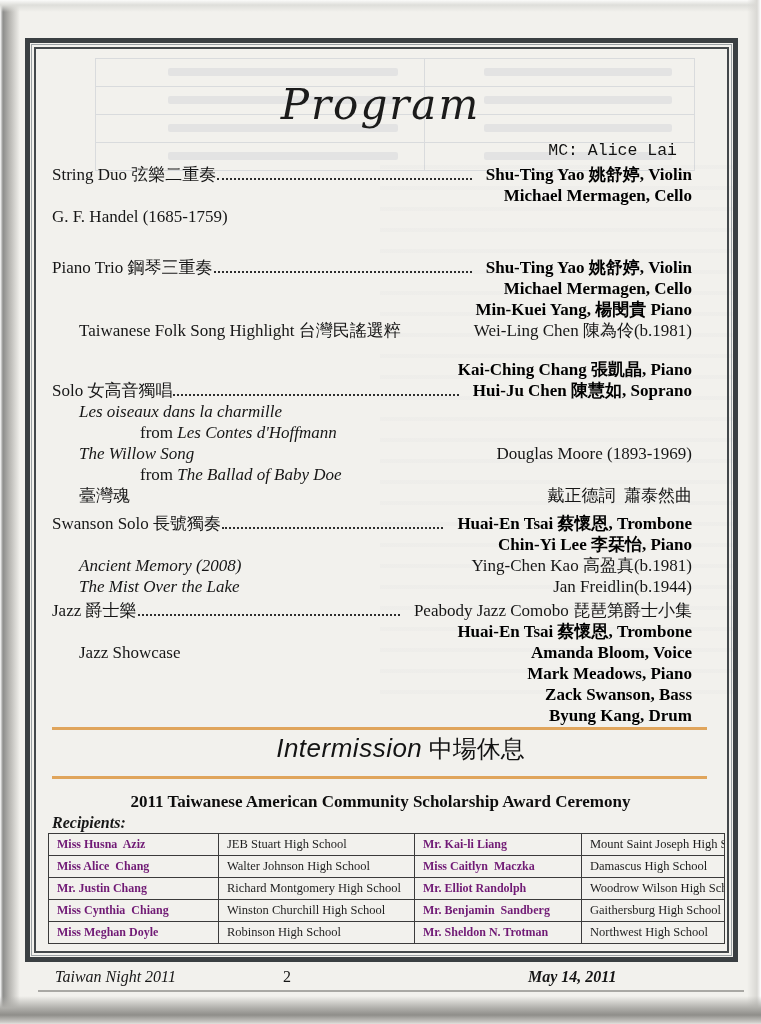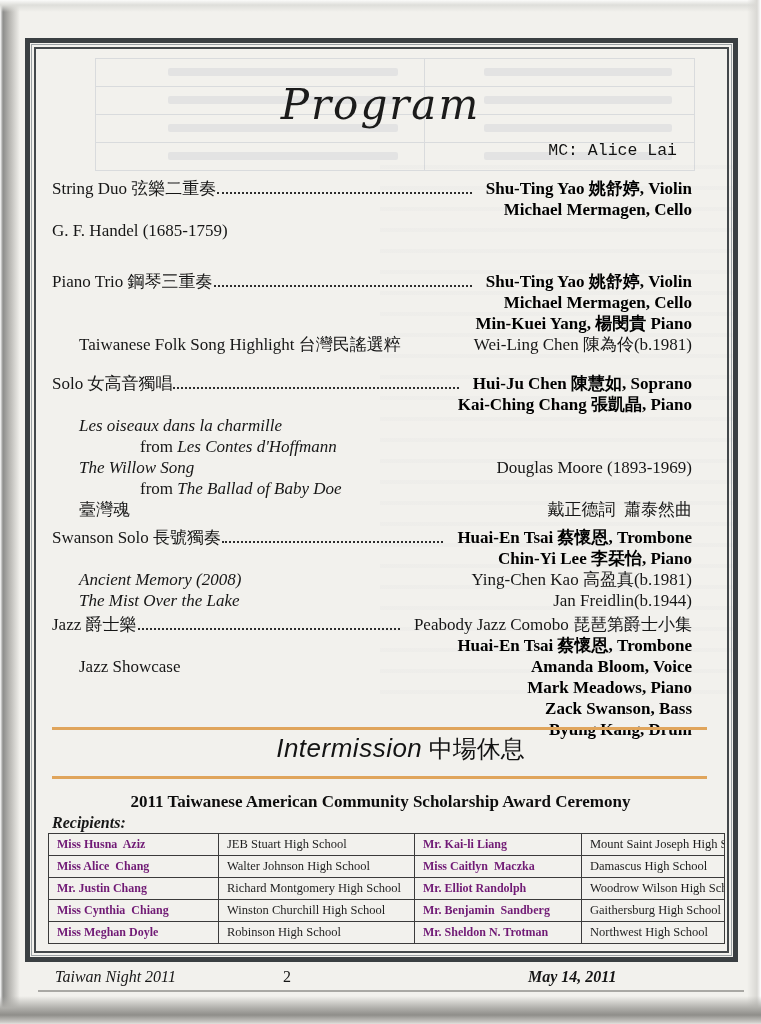--- a/index.html
+++ b/index.html
@@ -34,21 +34,21 @@
          border:5px solid #3a3f42;pointer-events:none;}
   .frame-m{position:absolute;inset:1px;border:1px solid #9aa0a3;}
   .frame-i{position:absolute;inset:4px;border:2px solid #43484b;}
 
   .program-title{position:absolute;left:0;top:80px;width:100%;text-align:center;
     font-family:"DejaVu Serif",serif;font-style:italic;font-size:42px;letter-spacing:2px;color:#1b1b1b;}
   .mc{position:absolute;top:129px;right:84px;font-family:Liberation Mono, monospace;font-size:16.5px;color:#111;margin-top:12px;}
 
   
   .program{position:absolute;left:52px;top:162px;width:640px;}
-  .psection{margin-top:16px;}
+  .psection{margin-top:2px;}
   .psection:nth-child(2){margin-top:30px;}
   .psection:nth-child(3){margin-top:18px;}
   .psection:nth-child(4){margin-top:7px;}
   .psection:nth-child(5){margin-top:3px;}
   .prow{display:flex;align-items:baseline;line-height:21px;font-size:17px;}
   .pleft{flex:1 1 auto;display:flex;align-items:baseline;min-width:0;}
   .pright{flex:0 0 auto;white-space:pre;text-align:right;}
   .pright.b{font-weight:bold;color:#000;}
   .leader{flex:1 1 auto;border-bottom:2px dotted #2d2d2d;margin:0 14px 4px 1px;min-width:20px;}
   .pl.italic,.pl .it{font-style:italic;}
@@ -150,29 +150,29 @@
         </div>
         <div class="prow">
           <div class="pleft">
             <span class="pl indent1">Taiwanese Folk Song Highlight 台灣民謠選粹</span>
           </div>
           <div class="pright">Wei-Ling Chen 陳為伶(b.1981)</div>
         </div>
       </div>
       <div class="psection">
         <div class="prow">
+          <div class="pleft"></div>
+          <div class="pright b">Kai-Ching Chang 張凱晶, Piano</div>
+        </div>
+        <div class="prow">
           <div class="pleft">
             <span class="ptitle">Solo 女高音獨唱</span>
             <span class="leader"></span>
           </div>
           <div class="pright b">Hui-Ju Chen 陳慧如, Soprano</div>
-        </div>
-        <div class="prow">
-          <div class="pleft"></div>
-          <div class="pright b">Kai-Ching Chang 張凱晶, Piano</div>
         </div>
         <div class="prow">
           <div class="pleft">
             <span class="pl indent1 italic">Les oiseaux dans la charmille</span>
           </div>
         </div>
         <div class="prow">
           <div class="pleft">
             <span class="pl indent2 italic"><span class="pre">from </span><span class="it">Les Contes d'Hoffmann</span></span>
           </div>

